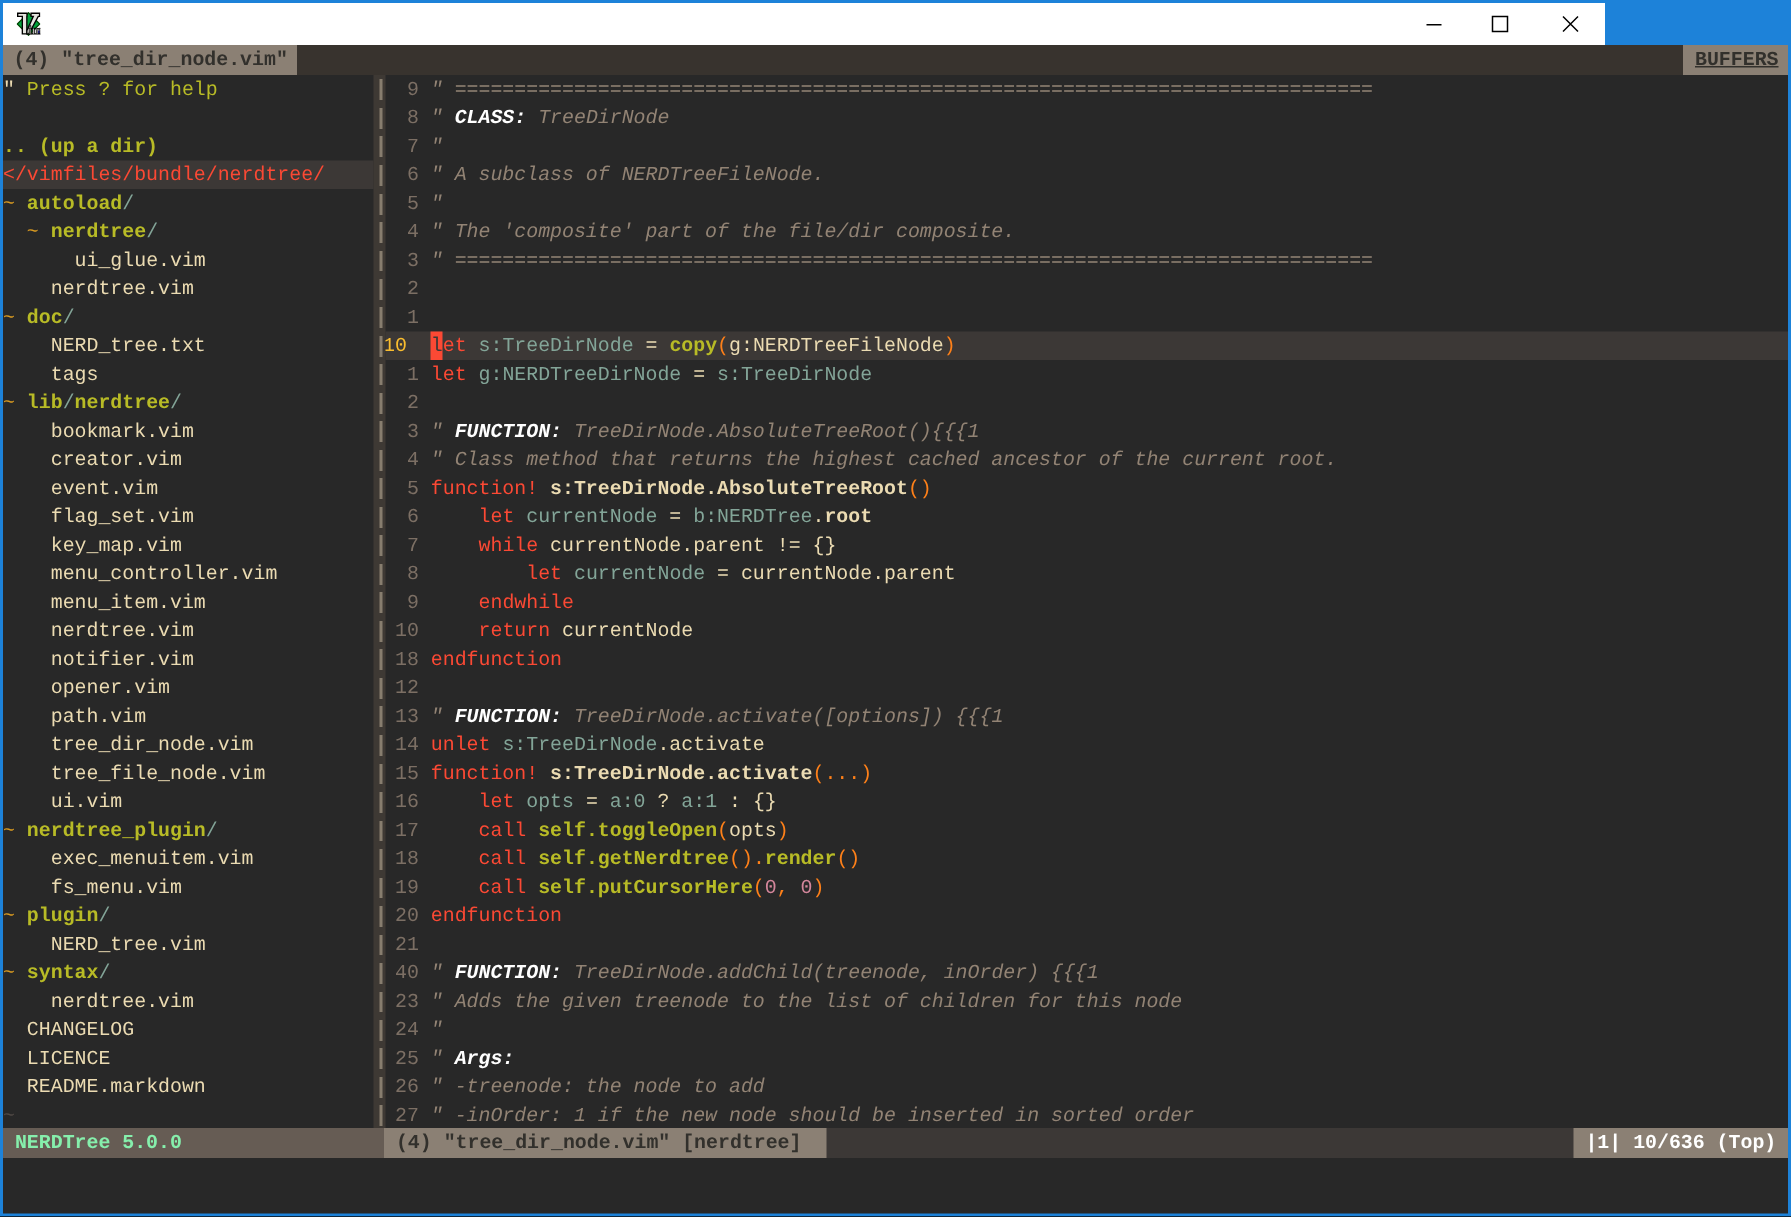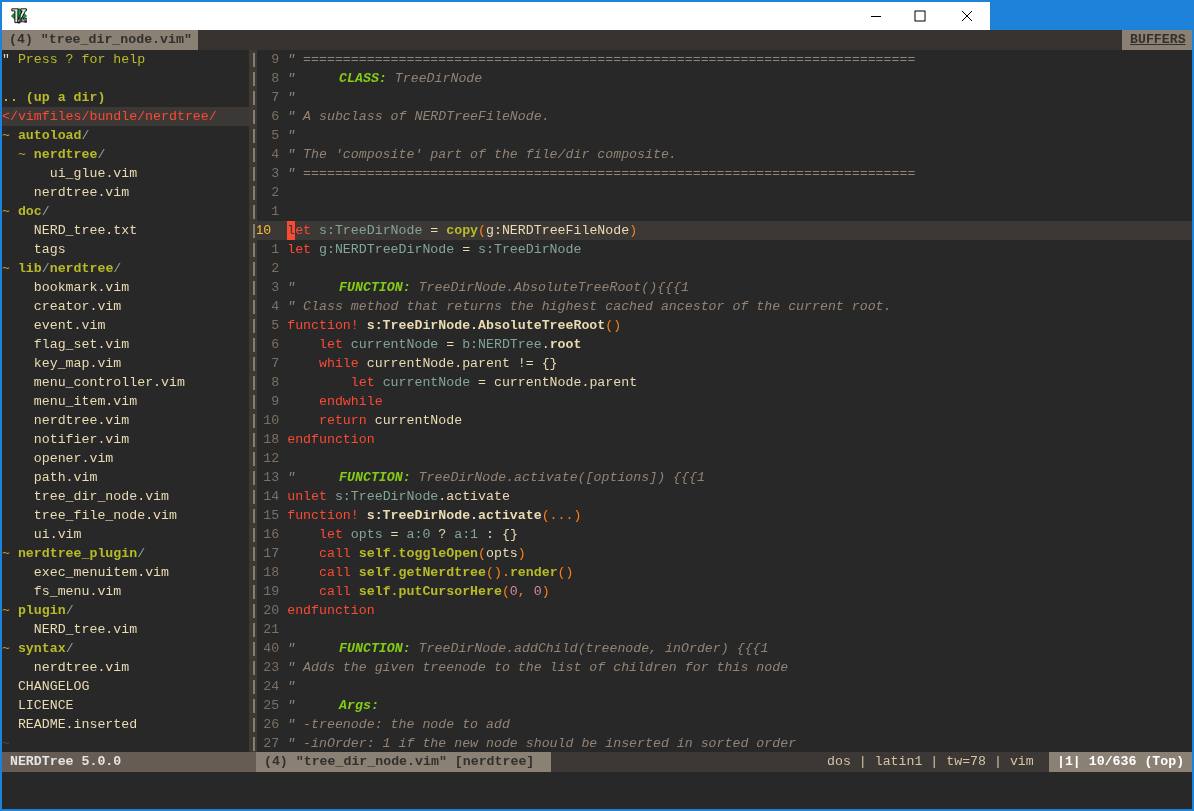--- a/index.html
+++ b/index.html
@@ -1,17 +1,17 @@
 <!DOCTYPE html>
 <html><head><meta charset="utf-8">
 <style>
   * { margin:0; padding:0; box-sizing:border-box; }
   html,body { width:1194px; height:811px; overflow:hidden; background:#000; }
   .win { position:relative; width:1194px; height:811px; background:#1d82d9; }
-  .tbar { position:absolute; left:2px; top:2px; width:988px; height:28px; background:#ffffff;
+  .tbar { position:absolute; left:2px; top:2px; width:1068px; height:28px; background:#ffffff;
           font:12.5px "Liberation Sans",sans-serif; color:#111; }
   .tbar .ttl { position:absolute; left:31px; top:8px;margin-top:36px; }
   .ticon { position:absolute; left:9px; top:6px; }
   .wbtn { position:absolute; top:0; width:46px; height:28px; }
   .tabs { position:absolute; left:2px; top:30px; width:1190px; height:20px; background:#38332e;
           font:bold 13.25px/20px "Liberation Mono",monospace; }
   .tabsel { position:absolute; left:0; top:0; width:196px; height:20px; background:#8b8074;
           color:#32302c; padding-left:7px; }
   .bufs { position:absolute; right:0; top:0; width:70px; height:20px; background:#8b8074;
           color:#32302c; padding-left:8px;text-decoration:underline; }
@@ -28,30 +28,30 @@
   .fgb { color:#ebdbb2; font-weight:bold; }
   .fi  { color:#ebdbb2; }
   .gn  { color:#b8bb26; }
   .gnb { color:#b8bb26; font-weight:bold;text-align:right; }
   .rd  { color:#fb4934; }
   .yl  { color:#d79921; }
   .bl  { color:#83a598; }
   .or  { color:#fe8019; }
   .pu  { color:#d3869b; }
   .cm  { color:#928374; font-style:italic; }
-  .cmb { color:#84cc16; font-style:italic; font-weight:bold;margin-left:36px; }
+  .cmb { color:#ffffff; font-style:italic; font-weight:bold; }
   .ln  { color:#7c6f64; }
   .cln { color:#fabd2f; }
   .nt  { color:#504945; }
   .cur { color:#3c3836; }
   .curblock { position:absolute; left:285.2px; top:171px; width:8px; height:19px; background:#fb4934; }
   .status { position:absolute; left:2px; top:752px; width:1190px; height:20px; background:#3c3836;
             font:13.25px/19px "Liberation Mono",monospace; }
   .status > div { position:absolute; top:0; height:20px; line-height:20px; white-space:pre; }
-  .st1 { left:0; width:254px; background:#665c54; color:#e5e5e5; font-weight:bold; }
+  .st1 { left:0; width:254px; background:#665c54; color:#86efac; font-weight:bold; }
   .st2 { left:254px; width:295px; background:#8b8074; color:#32302c; font-weight:bold; }
   .st3 { left:825px; color:#d5c4a1; }
   .st4 { left:1047px; width:143px; background:#8b8074; color:#ffffff; font-weight:bold; }
   .cmdl { position:absolute; left:2px; top:772px; width:1190px; height:37px; background:#282828; }
 </style></head>
 <body>
 <div class="win">
   <div class="tbar">
     <svg class="ticon" width="16" height="16" viewBox="0 0 16 16">
       <polygon points="8,0.5 15.5,8 8,15.5 0.5,8" fill="#00a33c" stroke="#004400" stroke-width="0.8"></polygon>
@@ -107,21 +107,21 @@
     <span class="fi">ui.vim</span>
 <span class="yl">~ </span><span class="gnb">nerdtree_plugin</span><span class="bl">/</span>
     <span class="fi">exec_menuitem.vim</span>
     <span class="fi">fs_menu.vim</span>
 <span class="yl">~ </span><span class="gnb">plugin</span><span class="bl">/</span>
     <span class="fi">NERD_tree.vim</span>
 <span class="yl">~ </span><span class="gnb">syntax</span><span class="bl">/</span>
     <span class="fi">nerdtree.vim</span>
   <span class="fi">CHANGELOG</span>
   <span class="fi">LICENCE</span>
-  <span class="fi">README.inserted</span>
+  <span class="fi">README.markdown</span>
 <span class="nt">~</span></pre>
     <pre class="edit"><span class="ln">  9 </span><span class="cm">" =============================================================================</span>
 <span class="ln">  8 </span><span class="cm">" </span><span class="cmb">CLASS:</span><span class="cm"> TreeDirNode</span>
 <span class="ln">  7 </span><span class="cm">"</span>
 <span class="ln">  6 </span><span class="cm">" A subclass of NERDTreeFileNode.</span>
 <span class="ln">  5 </span><span class="cm">"</span>
 <span class="ln">  4 </span><span class="cm">" The 'composite' part of the file/dir composite.</span>
 <span class="ln">  3 </span><span class="cm">" =============================================================================</span>
 <span class="ln">  2 </span>
 <span class="ln">  1 </span>
@@ -153,17 +153,16 @@
 <span class="ln"> 25 </span><span class="cm">" </span><span class="cmb">Args:</span><span class="cm"></span>
 <span class="ln"> 26 </span><span class="cm">" -treenode: the node to add</span>
 <span class="ln"> 27 </span><span class="cm">" -inOrder: 1 if the new node should be inserted in sorted order</span></pre>
     <div class="vsep">
         <i></i>
       </div>
   </div>
   <div class="status">
     <div class="st1"> NERDTree 5.0.0</div>
     <div class="st2"> (4) "tree_dir_node.vim" [nerdtree]</div>
-    <div class="st3">dos | latin1 | tw=78 | vim</div>
     <div class="st4"> |1| 10/636 (Top)</div>
   </div>
   <div class="cmdl"></div>
 </div>
 
 </body></html>

